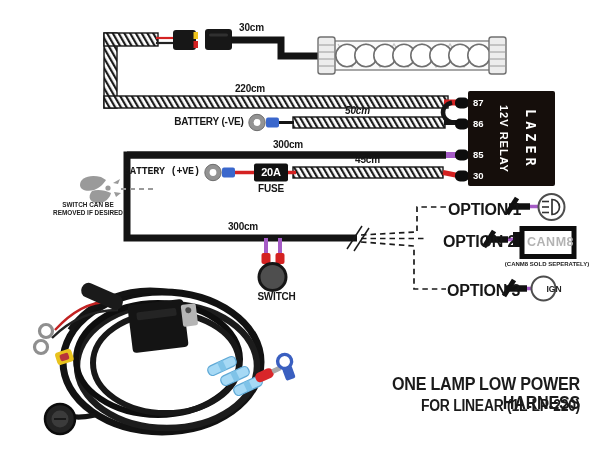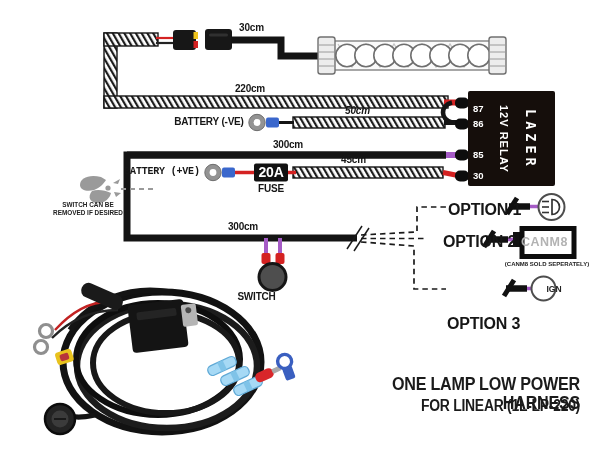--- a/index.html
+++ b/index.html
@@ -4,29 +4,29 @@
 <style>
   html,body{margin:0;padding:0;background:#fff;}
   .stage{position:relative;width:610px;height:450px;background:#ffffff;overflow:hidden;
          font-family:"Liberation Sans",sans-serif;padding-left:48px;}
   svg.layer{position:absolute;left:0;top:0;}
   .lbl{position:absolute;font-weight:700;color:#161616;white-space:nowrap;line-height:1;
        letter-spacing:-0.2px;}
   .c{text-align:center;}
   .r{text-align:center;}
   .fs10{font-size:10px;}
-  .fs9w{font-size:14px;color:#fff;}
+  .fs9w{font-size:11px;color:#fff;}
   .pin{position:absolute;left:473px;width:22px;font-weight:700;font-size:9.5px;color:#ffffff;
        letter-spacing:0;line-height:1;}
   .vert{position:absolute;writing-mode:vertical-rl;font-weight:700;color:#ffffff;
         text-align:center;height:82px;line-height:1;}
   #relay-model{left:498px;top:98px;font-size:11px;letter-spacing:1px;}
   #relay-brand{left:523px;top:98px;font-size:13.5px;letter-spacing:4px;
         font-family:"DejaVu Sans Mono",monospace;}
-  #canm8-text{position:absolute;left:521px;top:236px;width:53px;text-align:left;
+  #canm8-text{position:absolute;left:521px;top:236px;width:53px;text-align:right;
         font-weight:700;font-size:12.5px;color:#b3b3b3;letter-spacing:0.5px;line-height:1;}
   #canm8-note{position:absolute;left:488px;top:261px;width:118px;text-align:center;
         font-weight:700;font-size:6px;color:#222;line-height:1;}
   #ign-text{position:absolute;left:531px;top:285px;width:46px;text-align:center;
         font-weight:700;font-size:8.5px;color:#222;line-height:1;}
   .note{position:absolute;left:36px;width:104px;text-align:center;font-weight:700;
         font-size:6.4px;color:#222;line-height:1;}
   .opt{position:absolute;font-weight:700;font-size:16px;color:#161616;line-height:1;
        letter-spacing:-0.2px;}
   #title1{position:absolute;left:268px;top:374px;width:312px;text-align:right;font-weight:700;
@@ -246,39 +246,39 @@
       <rect x="282" y="367" width="10" height="13" rx="2" fill="#3a5fc0"></rect>
     </g>
   </g>
 </svg>
 
 <div class="lbl fs10 c" style="left:224px;top:23px;width:55px;">30cm</div>
 <div class="lbl fs10 c" style="left:220px;top:84px;width:60px;">220cm</div>
 <div class="lbl fs10 c" style="left:330px;top:106px;width:55px;font-style:italic;">50cm</div>
 <div class="lbl fs10 r" style="left:165px;top:117px;width:88px;">BATTERY (-VE)</div>
 <div class="lbl fs10 c" style="left:258px;top:140px;width:60px;">300cm</div>
-<div class="lbl fs10 c" style="left:326px;top:155px;width:55px;">45cm</div>
+<div class="lbl fs10 c" style="left:340px;top:155px;width:55px;">45cm</div>
 <div class="lbl fs10 r" style="left:118px;top:167px;width:88px;font-family:Liberation Mono, monospace;">BATTERY (+VE)</div>
 <div class="lbl fs9w c" style="left:254px;top:164px;width:34px;line-height:17px;">20A</div>
 <div class="lbl fs10 c" style="left:246px;top:184px;width:50px;">FUSE</div>
 <div class="lbl fs10 c" style="left:213px;top:222px;width:60px;">300cm</div>
-<div class="lbl fs10 c" style="left:224px;top:292px;width:65px;">SWITCH</div>
+<div class="lbl fs10 c" style="left:244px;top:292px;width:65px;">SWITCH</div>
 <div class="note" style="top:202px;">SWITCH CAN BE</div>
 <div class="note" style="top:210px;">REMOVED IF DESIRED</div>
 
-<div class="pin" style="top:104px;">87</div>
+<div class="pin" style="top:98px;">87</div>
 <div class="pin" style="top:119px;">86</div>
 <div class="pin" style="top:150px;">85</div>
 <div class="pin" style="top:171px;">30</div>
 <div class="vert" id="relay-model">12V RELAY</div>
 <div class="vert" id="relay-brand">LAZER</div>
 
 <div class="opt" style="left:448px;top:202px;">OPTION 1</div>
 <div class="opt" style="left:443px;top:234px;">OPTION 2</div>
-<div class="opt" style="left:447px;top:283px;margin-top:33px;">OPTION 3</div>
+<div class="opt" style="left:447px;top:283px;">OPTION 3</div>
 <div id="canm8-text">CANM8</div>
 <div id="canm8-note">(CANM8 SOLD SEPERATELY)</div>
 <div id="ign-text">IGN</div>
 
 <div id="title1">ONE LAMP LOW POWER HARNESS</div>
 <div id="title2">FOR LINEAR (1L-LP-220)</div>
 
 </div>
 
 </body></html>

